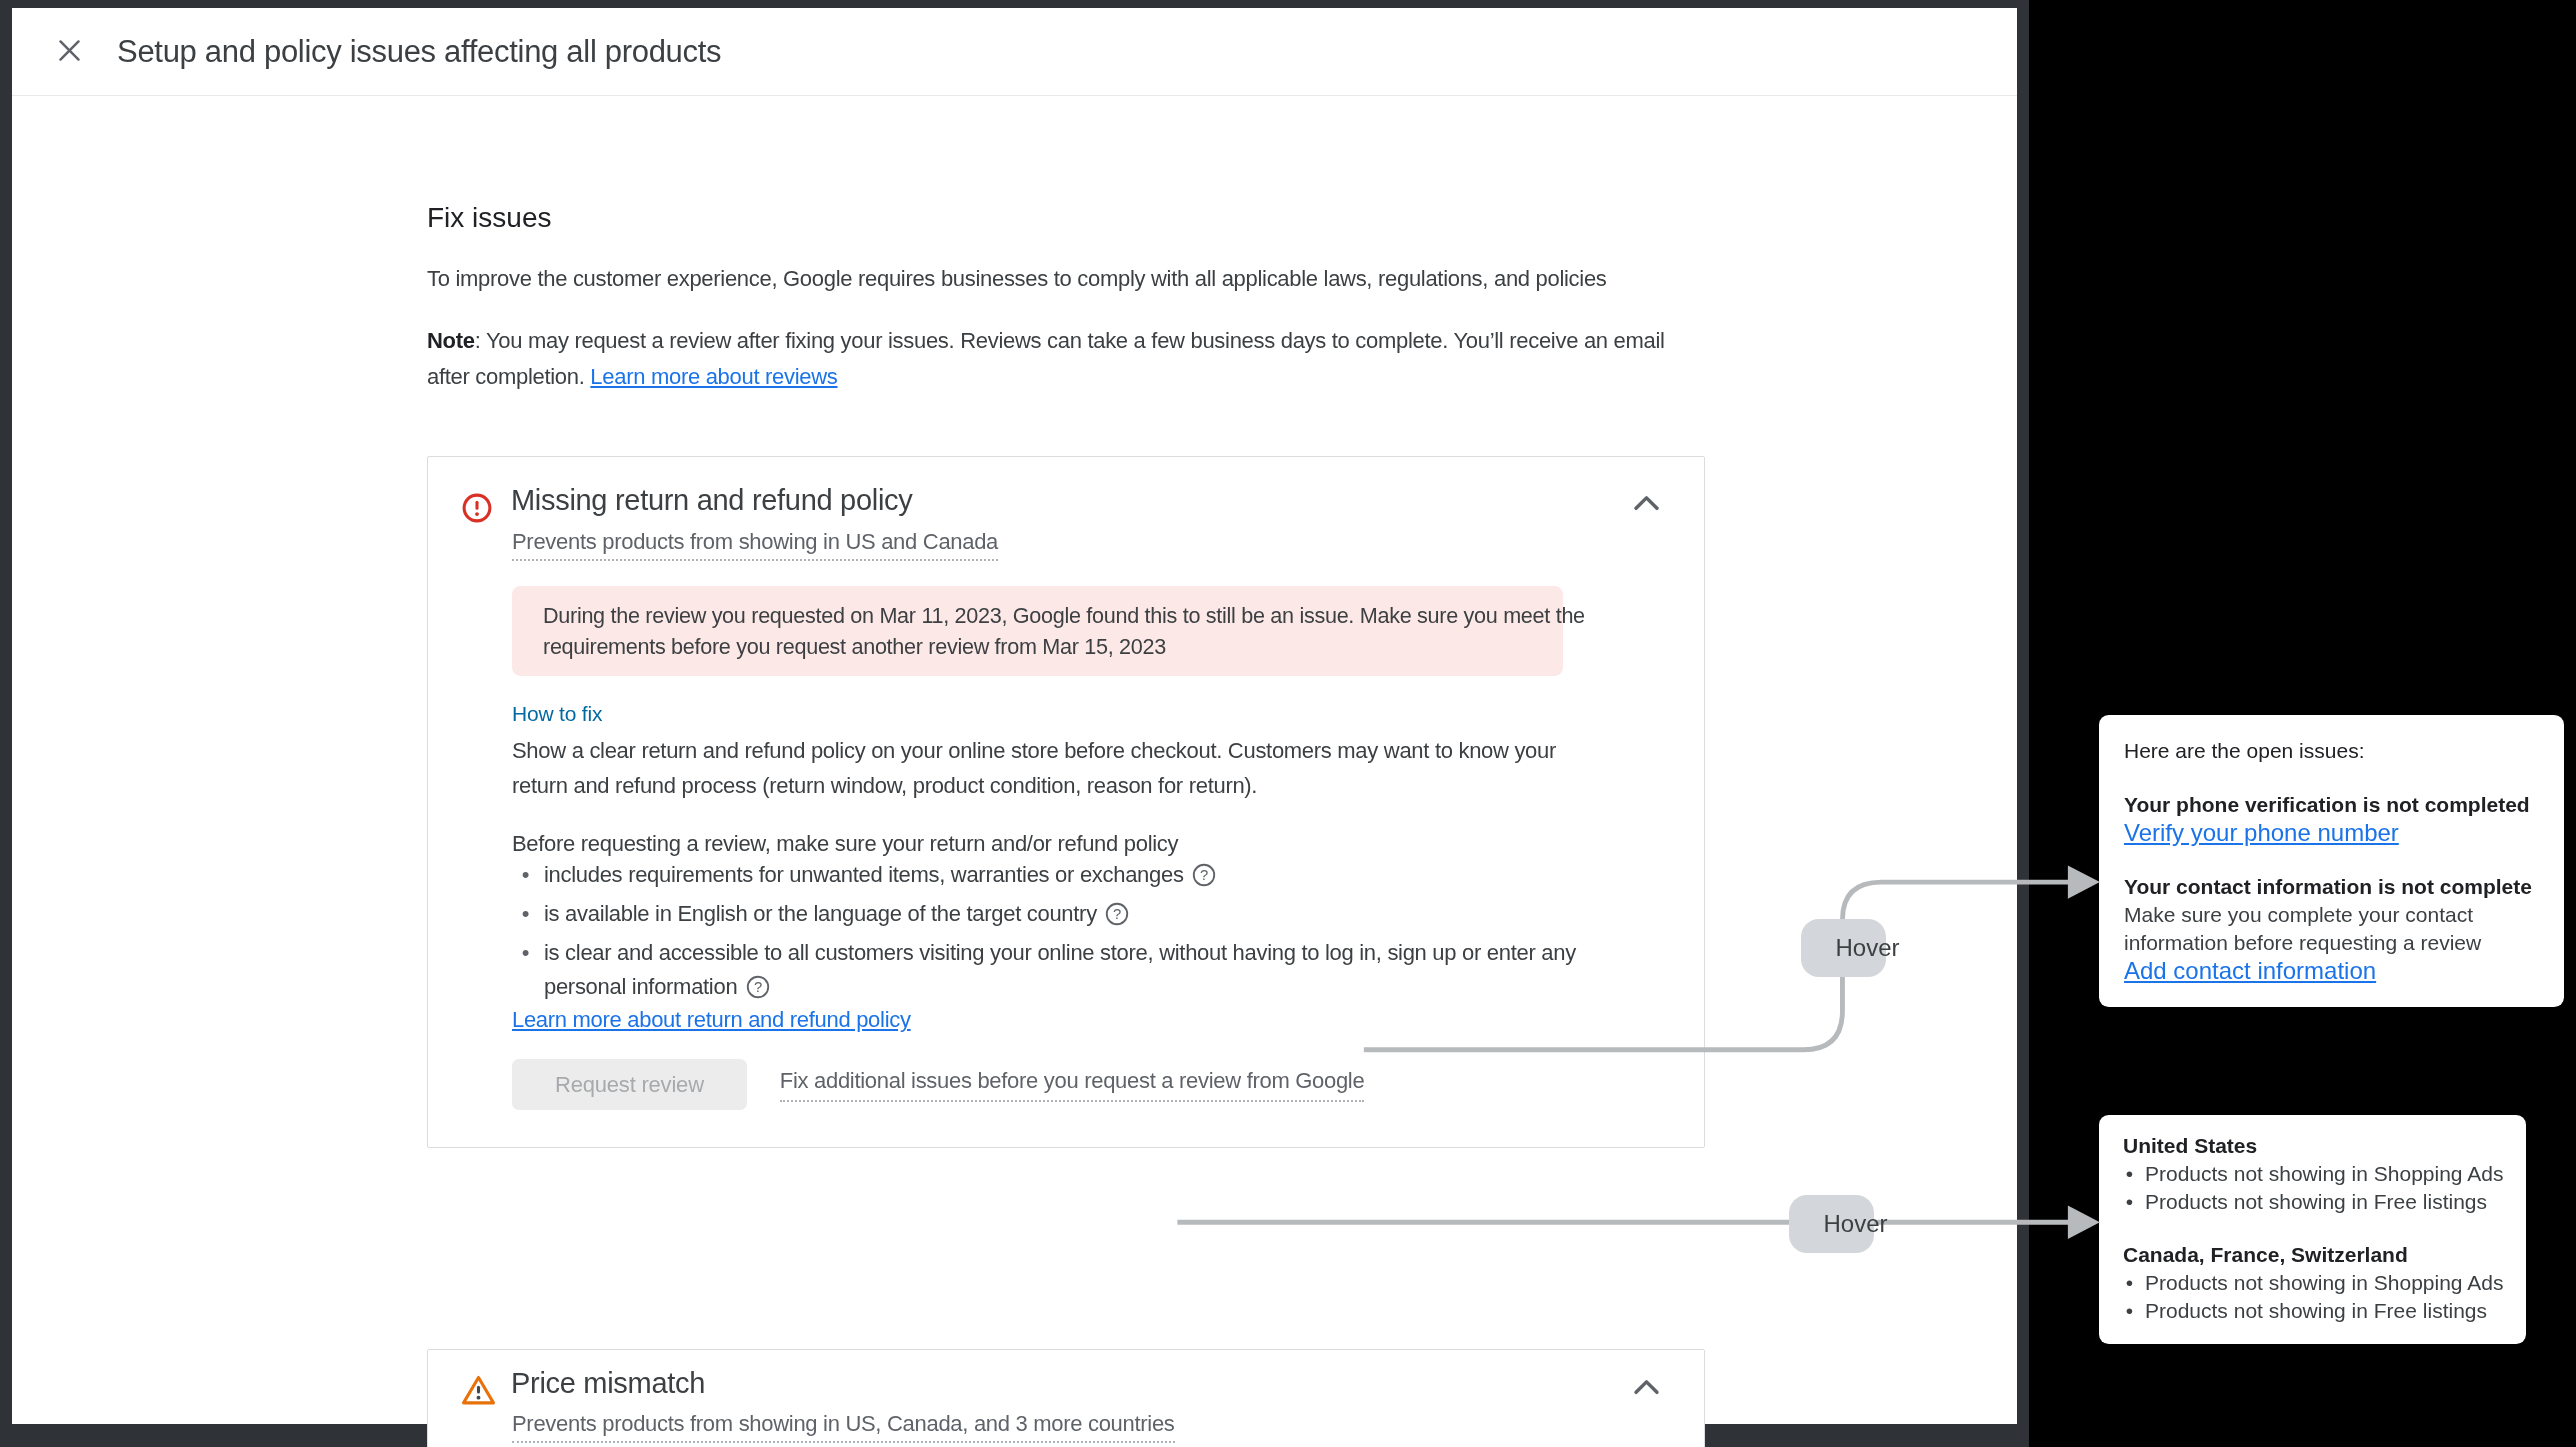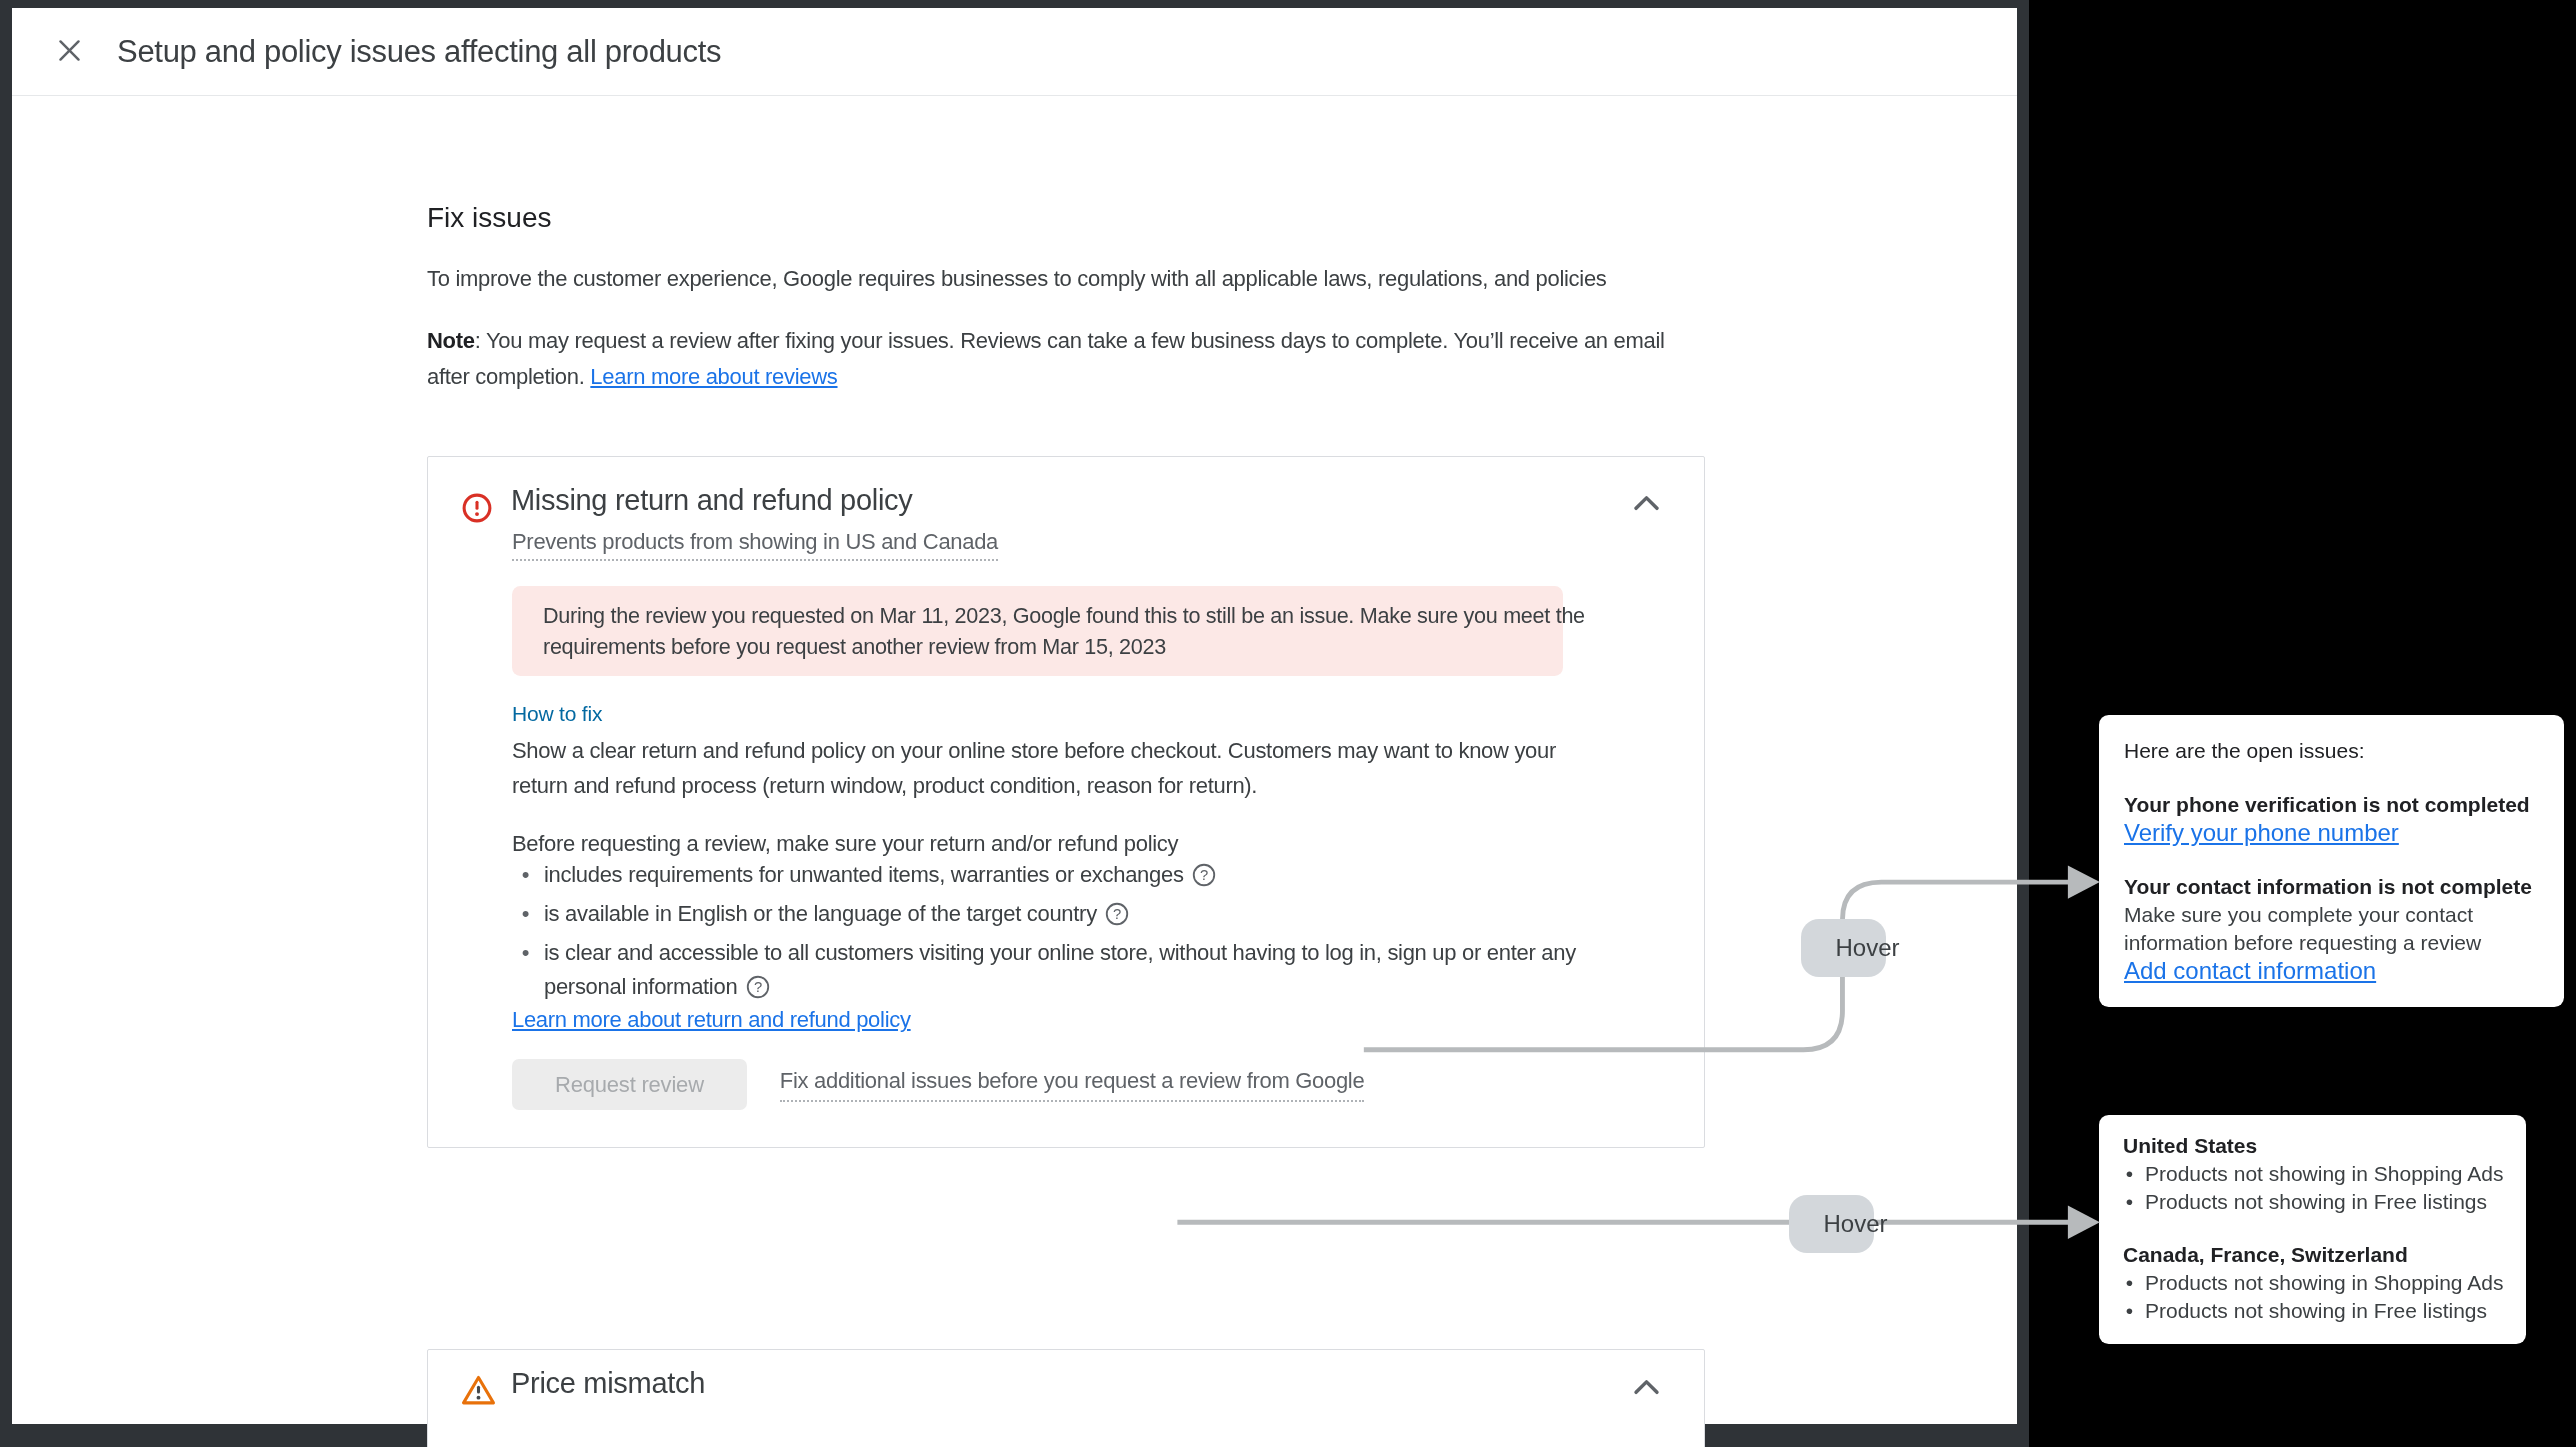--- a/index.html
+++ b/index.html
@@ -165,20 +165,23 @@
 
         <section class="card card2">
           <span class="abs" style="left:33px; top:24px;">
             <svg width="35" height="32" viewBox="0 0 50 46">
               <path d="M25 5 L46.5 41.5 L3.5 41.5 Z" fill="none" stroke="#e8710a" stroke-width="4.4" stroke-linejoin="round"></path>
               <rect x="22.8" y="17" width="4.4" height="11" rx="2.2" fill="#45484b"></rect>
               <circle cx="25" cy="34" r="2.8" fill="#45484b"></circle>
             </svg>
           </span>
           <div class="abs ctitle" style="left:83px; top:16.7px;">Price mismatch</div>
+          <div class="abs" style="left:84px; top:61px;">
+            <span class="csub nw">Prevents products from showing in US, Canada, and 3 more countries</span>
+          </div>
           <button class="abs chev" style="right:42px; top:26.4px;">
             <span>
               <svg width="31" height="19.5" viewBox="0 0 44 28">
                 <polyline points="7,22 22,7 37,22" fill="none" stroke="#5f6368" stroke-width="5" stroke-linecap="round" stroke-linejoin="round"></polyline>
               </svg>
             </span>
           </button>
         </section>
 
       </div>

